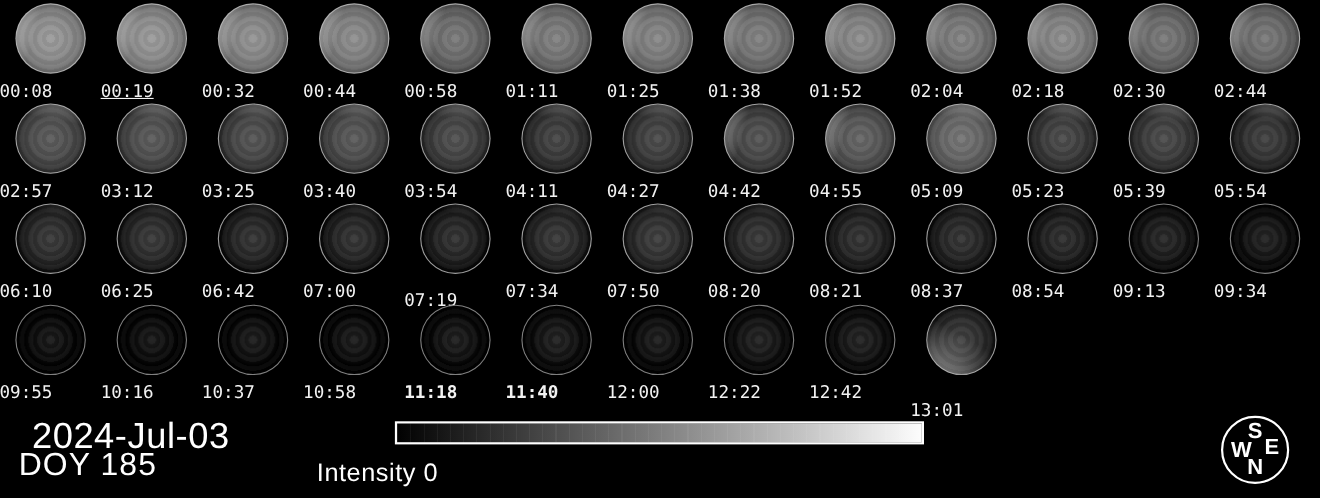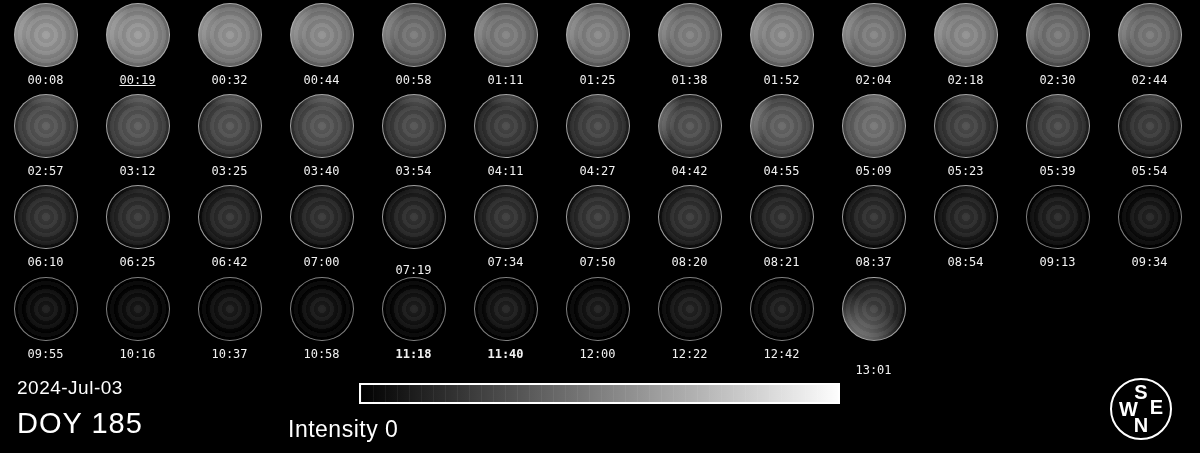--- a/index.html
+++ b/index.html
@@ -16,32 +16,31 @@
     position: absolute;
     width: 64px;
     height: 64px;
     border-radius: 50%;
     border: 1px solid rgba(185,185,185,0.85);
     box-sizing: border-box;
   }
   .frame-time {
     position: absolute;
     width: 92px;
-    text-align: center;
     font-family: "DejaVu Sans Mono", monospace;
-    font-size: 12px;
+    font-size: 16px;
     color: #f2f2f2;
     letter-spacing: 0px;
     white-space: nowrap;
   }
   .date-label {
     position: absolute;
-    left: 17px;
+    left: 29px;
     top: 377px;
-    font-size: 19px;
+    font-size: 33px;
     letter-spacing: 0.5px;
     white-space: nowrap;
   }
   .doy-label {
     position: absolute;
     left: 17px;
     top: 407px;
     font-size: 29px;
     letter-spacing: 1px;
     white-space: nowrap;

